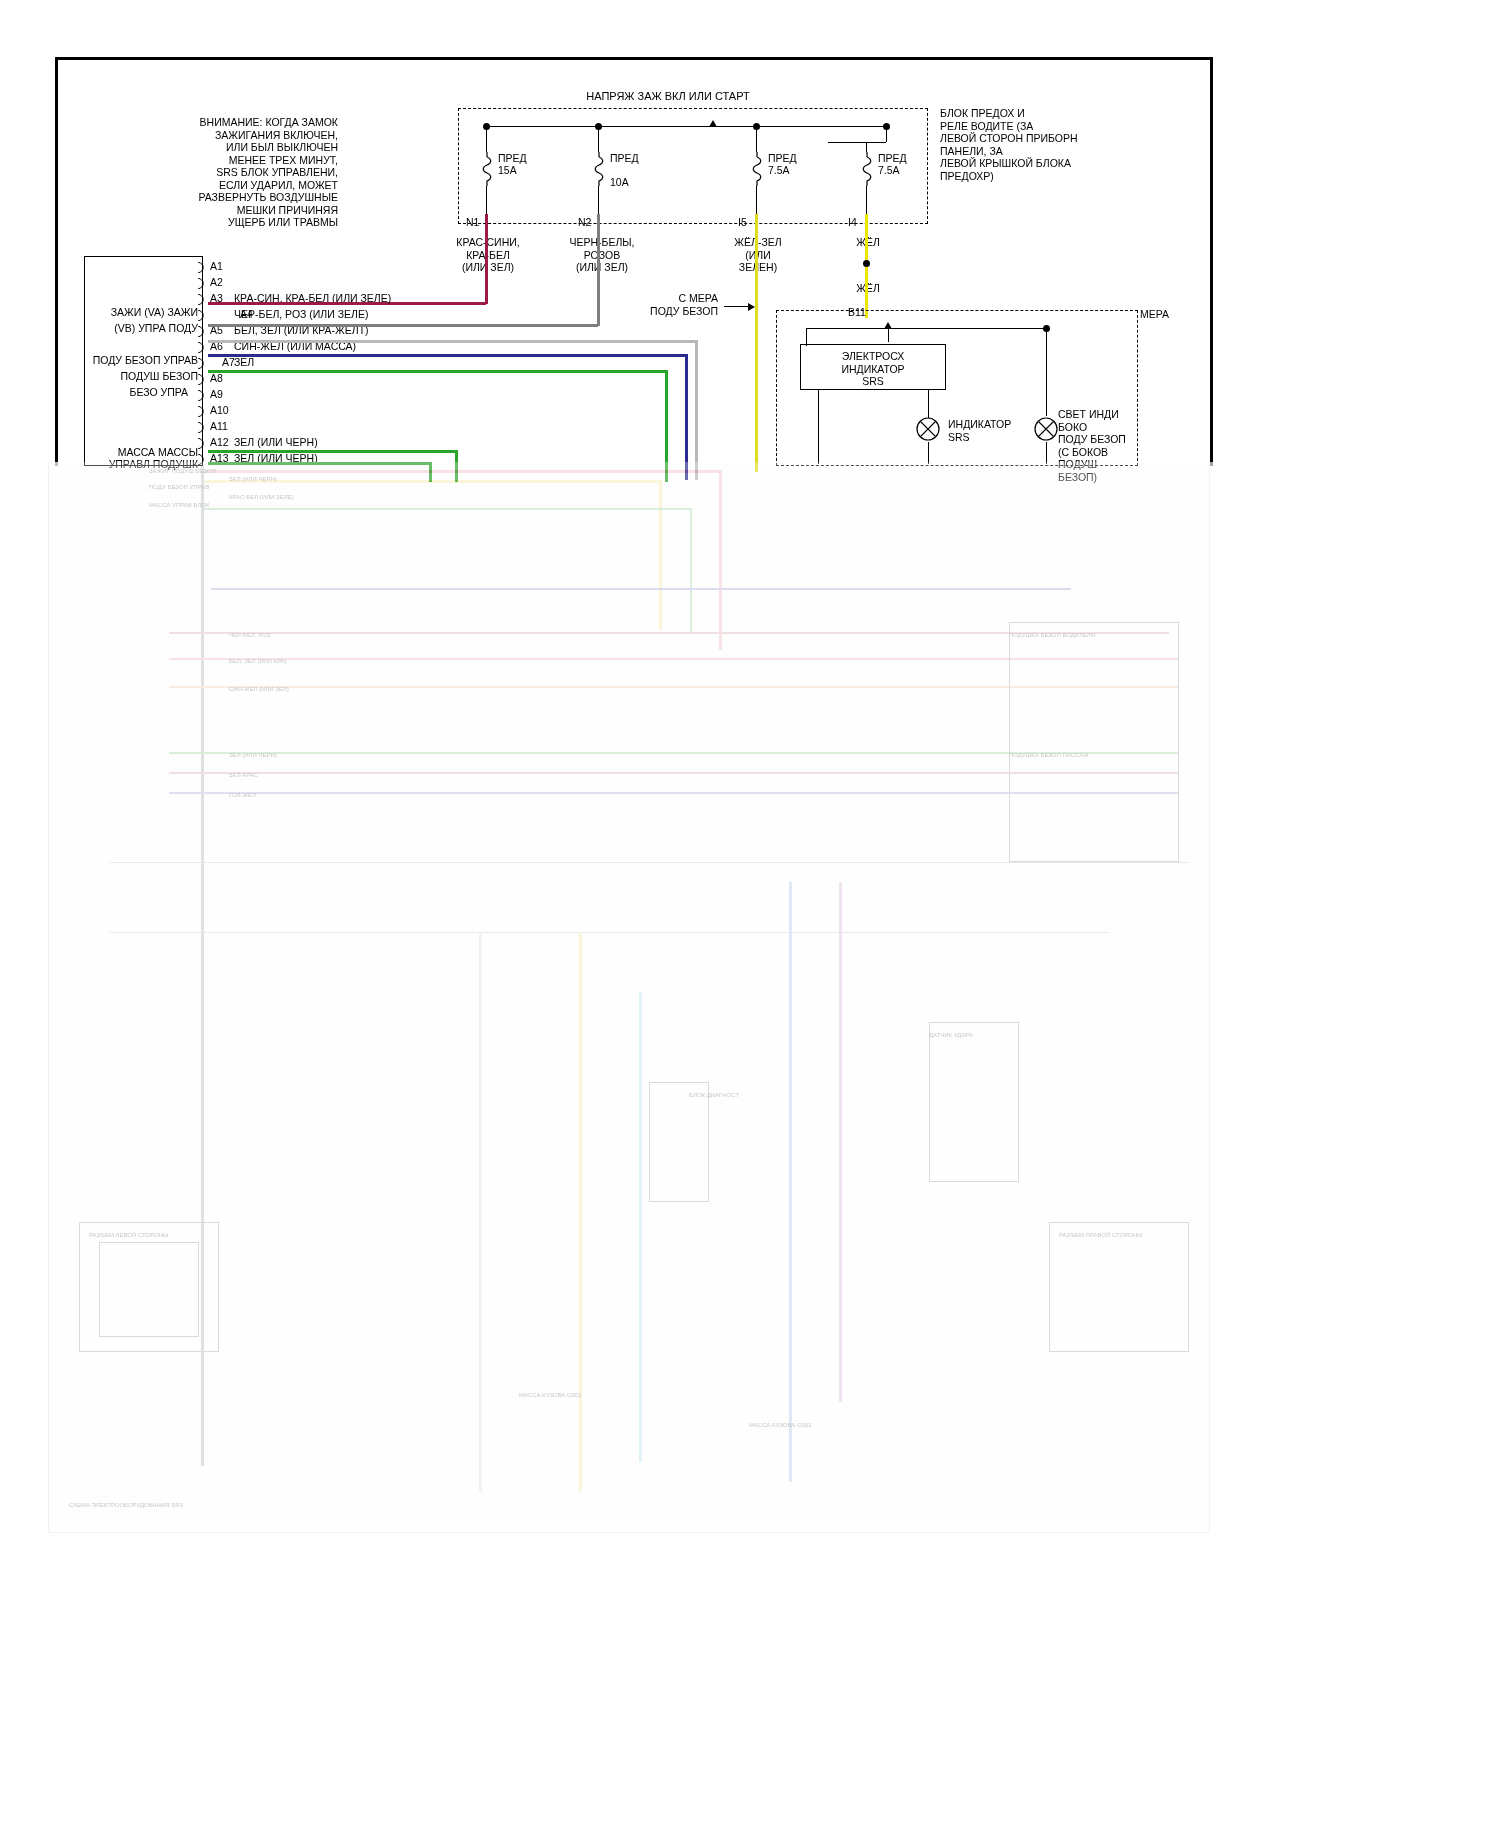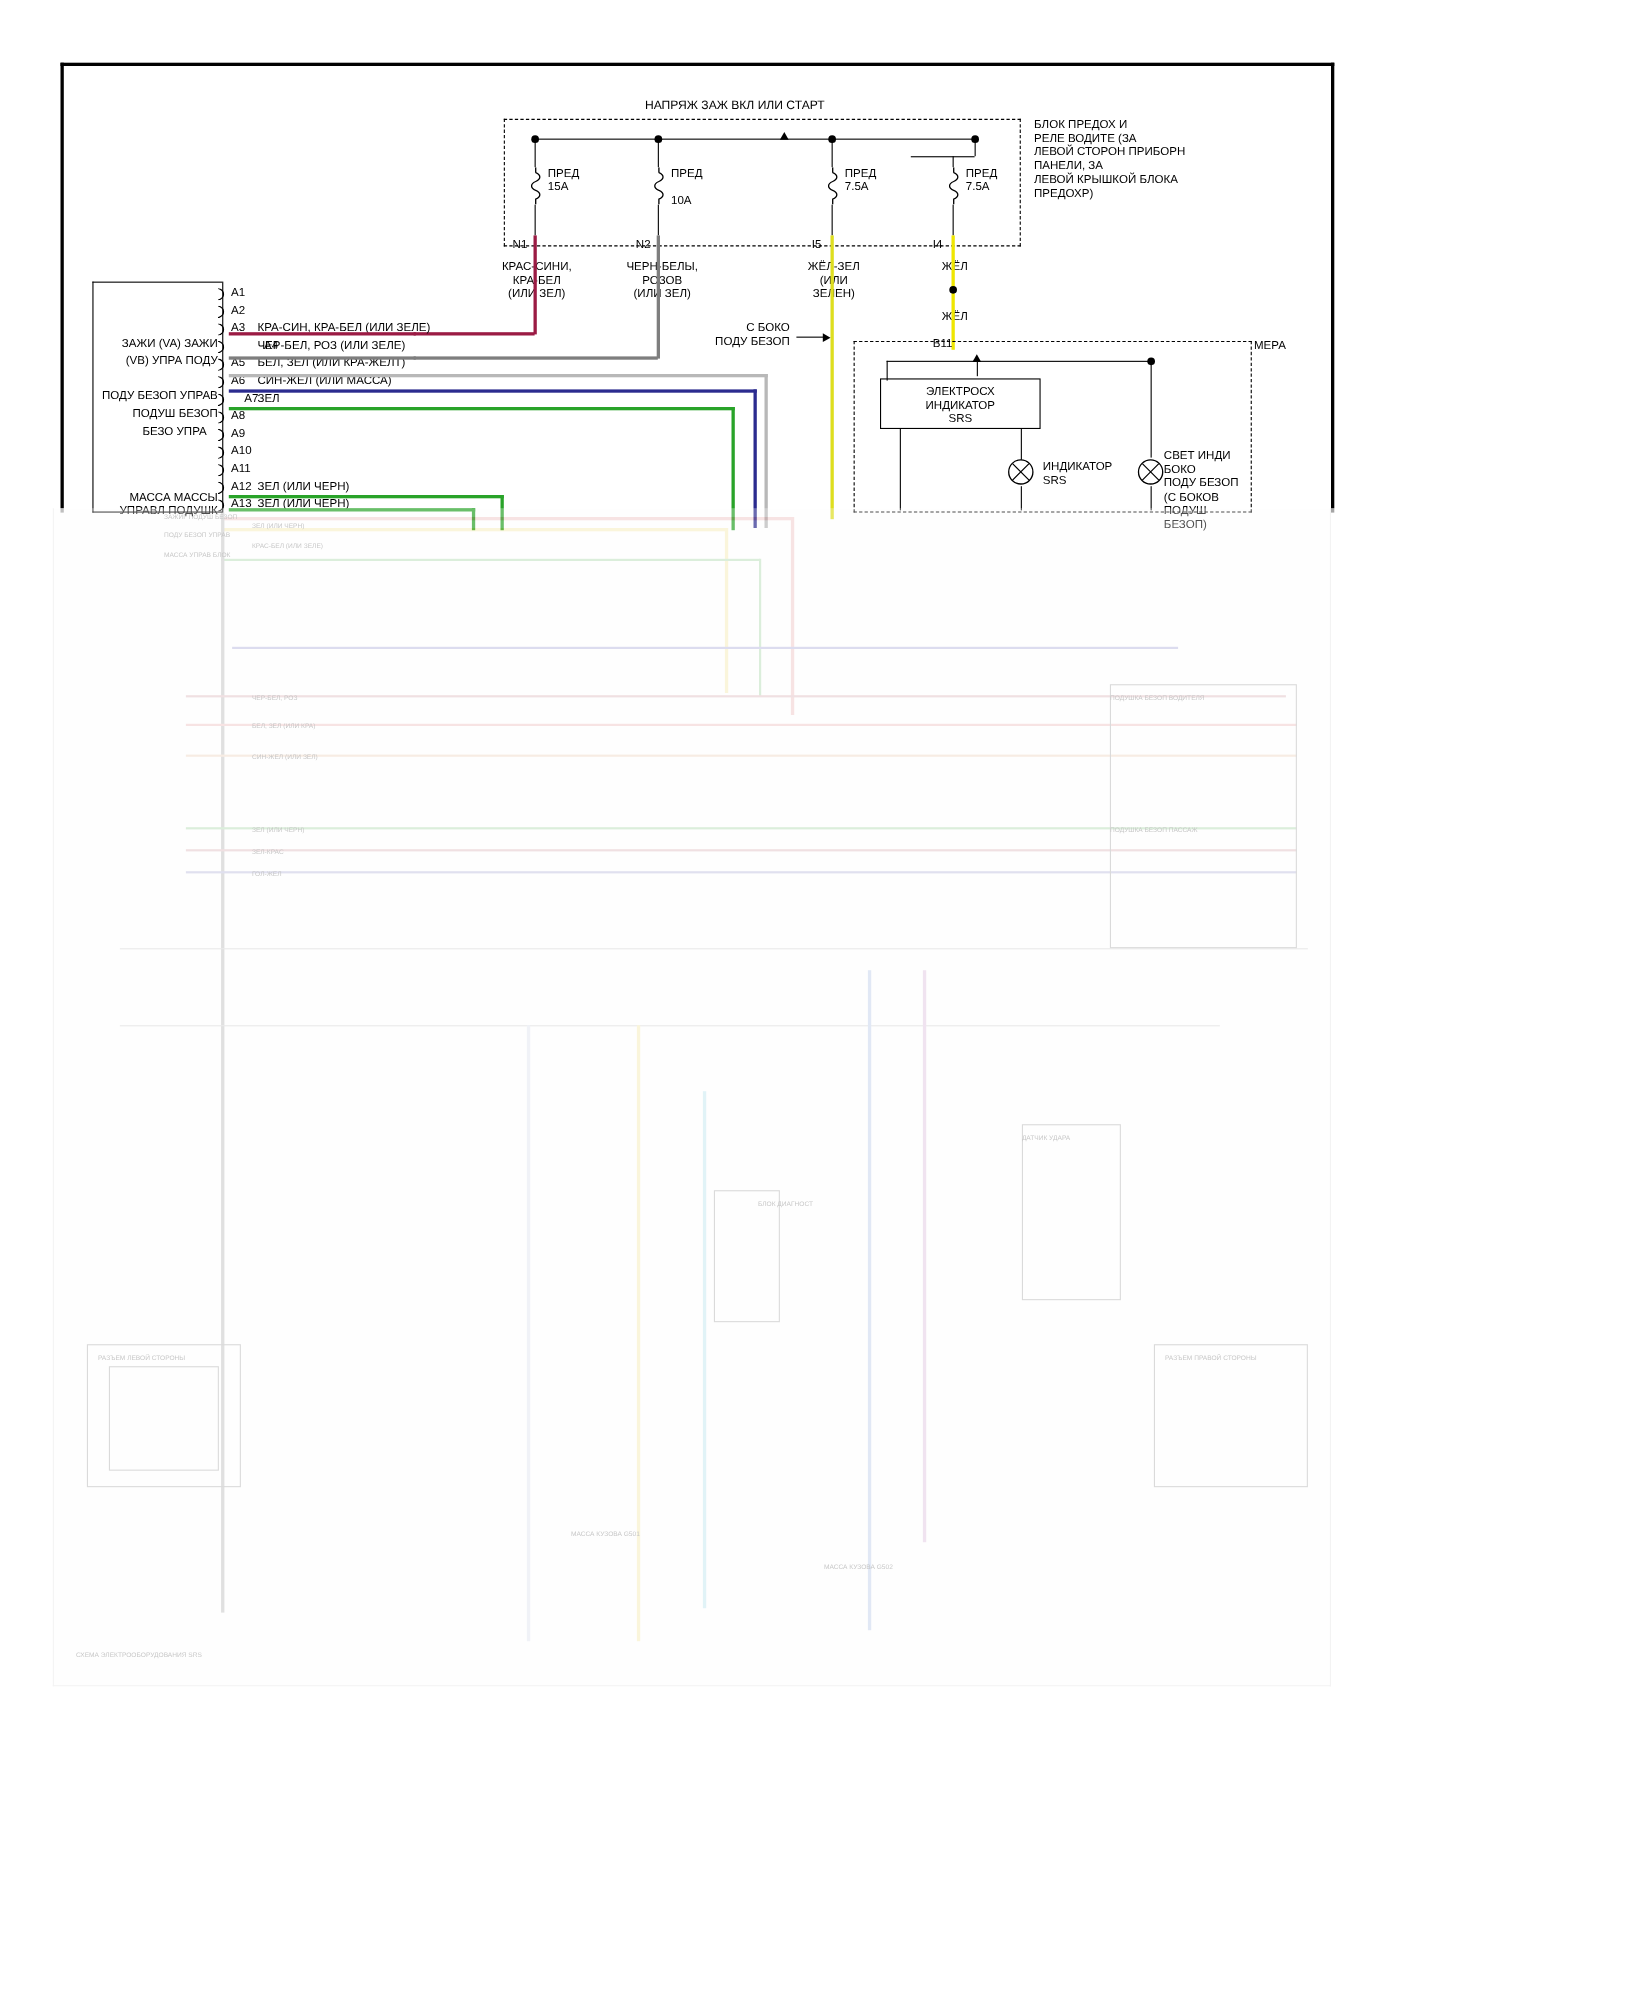--- a/index.html
+++ b/index.html
@@ -136,20 +136,29 @@
 </style>
 </head>
 <body>
 
 <div id="page">
 
   <div id="frame">
 
     <div class="lbl c" style="left:490px; top:30px; width:240px; font-size:11px;">НАПРЯЖ ЗАЖ ВКЛ ИЛИ СТАРТ</div>
 
+    <div class="lbl r" style="left:80px; top:56px; width:200px;">ВНИМАНИЕ: КОГДА ЗАМОК
+ЗАЖИГАНИЯ ВКЛЮЧЕН,
+ИЛИ БЫЛ ВЫКЛЮЧЕН
+МЕНЕЕ ТРЕХ МИНУТ,
+SRS БЛОК УПРАВЛЕНИ,
+ЕСЛИ УДАРИЛ, МОЖЕТ
+РАЗВЕРНУТЬ ВОЗДУШНЫЕ
+МЕШКИ ПРИЧИНЯЯ
+УЩЕРБ ИЛИ ТРАВМЫ</div>
 
     <div class="dash-box" style="left:400px; top:48px; width:470px; height:116px;"></div>
     <div class="lbl" style="left:882px; top:47px; width:180px;">БЛОК ПРЕДОХ И
 РЕЛЕ ВОДИТЕ (ЗА
 ЛЕВОЙ СТОРОН ПРИБОРН
 ПАНЕЛИ, ЗА
 ЛЕВОЙ КРЫШКОЙ БЛОКА
 ПРЕДОХР)</div>
 
     <div class="h" style="left:428px; top:66px; width:400px;"></div>
@@ -222,21 +231,21 @@
     <div class="wire h" style="left:318px; top:242px; width:110px; background:#9b1b44;"></div>
 
     <div class="wire v" style="left:539px; top:154px; height:112px; background:#7e7e7e;"></div>
     <div class="wire h" style="left:318px; top:264px; width:222px; background:#7e7e7e;"></div>
 
     <div class="wire v" style="left:697px; top:154px; height:258px; background:#dede1f;"></div>
 
     <div class="wire v" style="left:807px; top:154px; height:104px; background:#efe600;"></div>
     <div class="dot" style="left:805px; top:200px;"></div>
 
-    <div class="lbl r" style="left:540px; top:232px; width:120px;">С БОКО
+    <div class="lbl r" style="left:540px; top:232px; width:120px;">С МЕРА
 ПОДУ БЕЗОП</div>
     <div class="h" style="left:666px; top:246px; width:26px;"></div>
     <div class="arrow-r" style="left:690px; top:243px;"></div>
 
     <div class="lbl" style="left:790px; top:246px; width:40px;">B11</div>
 
     <div class="dash-box" style="left:718px; top:250px; width:362px; height:156px;"></div>
     <div class="lbl" style="left:1082px; top:248px; width:60px;">МЕРА</div>
 
     <div class="h" style="left:748px; top:268px; width:240px;"></div>

